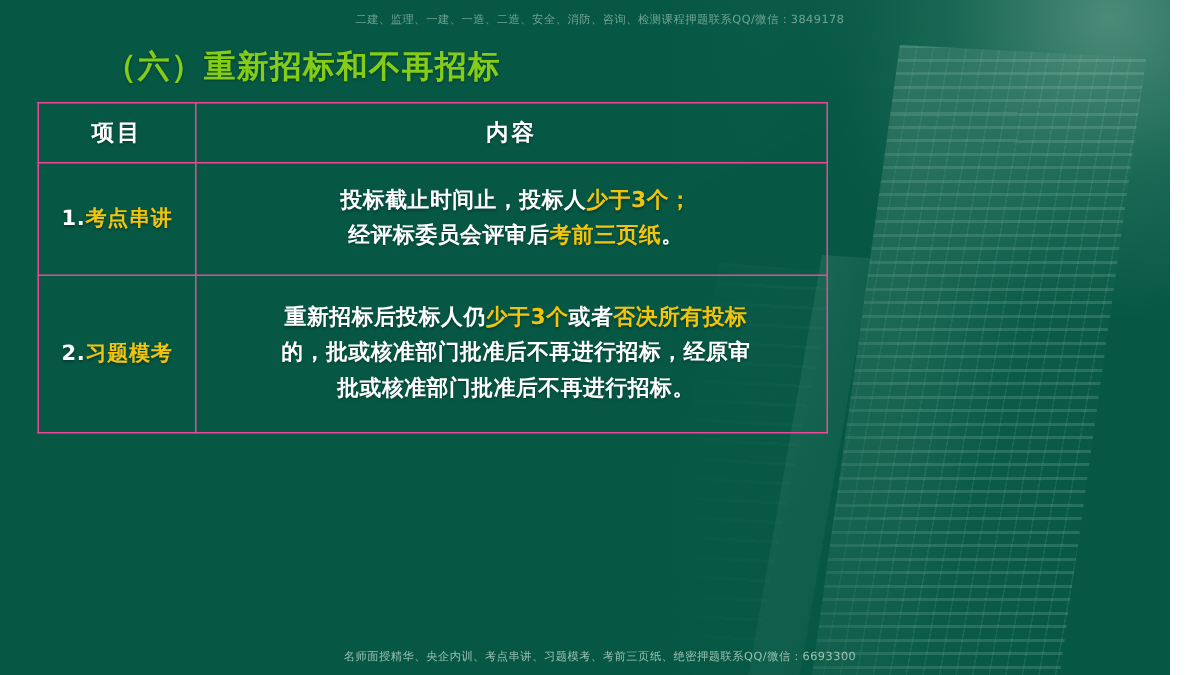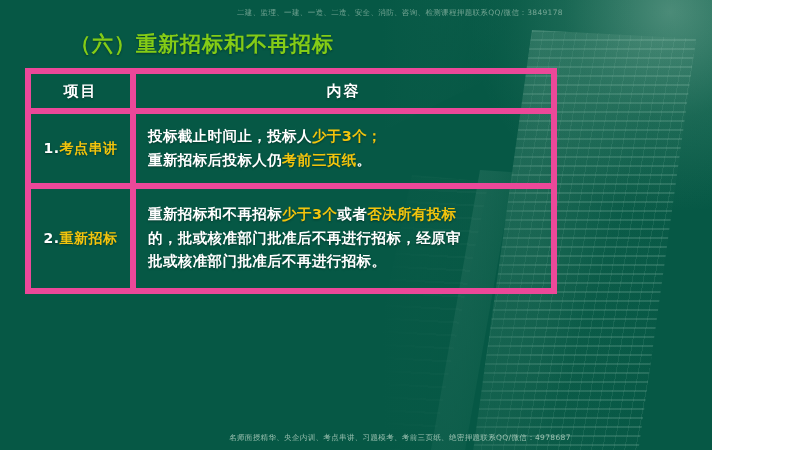--- a/index.html
+++ b/index.html
@@ -5,21 +5,21 @@
   * { margin:0; padding:0; box-sizing:border-box; }
 
   html, body {
     width:800px; height:450px;
     overflow:hidden;
     font-family:"Liberation Sans", sans-serif;
   }
 
   #slide {
     position:relative;
-    width:712px; height:450px;
+    width:780px; height:450px;
     background:#065845;
     overflow:hidden;
   }
 
   
   #bg-photo {
     position:absolute;
     top:0; right:0;
     width:330px; height:450px;
     overflow:hidden;
@@ -142,21 +142,21 @@
   
   #content-table {
     position:absolute;
     left:25px; top:68px;
     width:526px;
     border-collapse:collapse;
     table-layout:fixed;
     font-family:"DejaVu Sans", sans-serif;
   }
   #content-table td {
-    border:6px solid #ec4899;
+    border:1px solid #ec4899;
     color:#ffffff;
     vertical-align:middle;
   }
   col.c-item { width:105px; }
   col.c-body { width:421px; }
 
   .hdr {
     text-align:center;
     font-size:15px;
     font-weight:bold;
@@ -179,21 +179,21 @@
     font-weight:bold;
     line-height:1.62;
     letter-spacing:0.4px;
     text-shadow:0 1px 2px rgba(0,0,0,0.35);
   }
   .row1 .body-cell { height:75px; }
   .row2 .body-cell { height:105px; }
 
   .hl { color:#f2c40d; }
 
-  .line { display:block; }
+  .line { display:block;text-align:center; }
 </style>
 </head>
 <body>
 
 <div id="slide">
 
   <div id="bg-photo">
     <div class="edgeBeam"></div>
     <div class="towerB">
       <div class="ribs"></div>
@@ -223,38 +223,38 @@
       </tr>
       <tr class="row1">
         <td class="item-cell">
           <span>1.</span><span class="hl">考点串讲</span>
         </td>
         <td class="body-cell">
           <span class="line">
             <span>投标截止时间止，投标人</span><span class="hl">少于3个；</span>
           </span>
           <span class="line">
-            <span>重新招标后投标人仍</span><span class="hl">考前三页纸</span><span>。</span>
+            <span>经评标委员会评审后</span><span class="hl">考前三页纸</span><span>。</span>
           </span>
         </td>
       </tr>
       <tr class="row2">
         <td class="item-cell">
-          <span>2.</span><span class="hl">重新招标</span>
+          <span>2.</span><span class="hl">习题模考</span>
         </td>
         <td class="body-cell">
           <span class="line">
-            <span>重新招标和不再招标</span><span class="hl">少于3个</span><span>或者</span><span class="hl">否决所有投标</span>
+            <span>重新招标后投标人仍</span><span class="hl">少于3个</span><span>或者</span><span class="hl">否决所有投标</span>
           </span>
           <span class="line">
             <span>的，批或核准部门批准后不再进行招标，经原审</span>
           </span>
           <span class="line">
             <span>批或核准部门批准后不再进行招标。</span>
           </span>
         </td>
       </tr>
     </tbody>
   </table>
 
-  <div class="banner" id="banner-bottom">名师面授精华、央企内训、考点串讲、习题模考、考前三页纸、绝密押题联系QQ/微信：4978687</div>
+  <div class="banner" id="banner-bottom">名师面授精华、央企内训、考点串讲、习题模考、考前三页纸、绝密押题联系QQ/微信：6693300</div>
 
 </div>
 
 </body></html>

